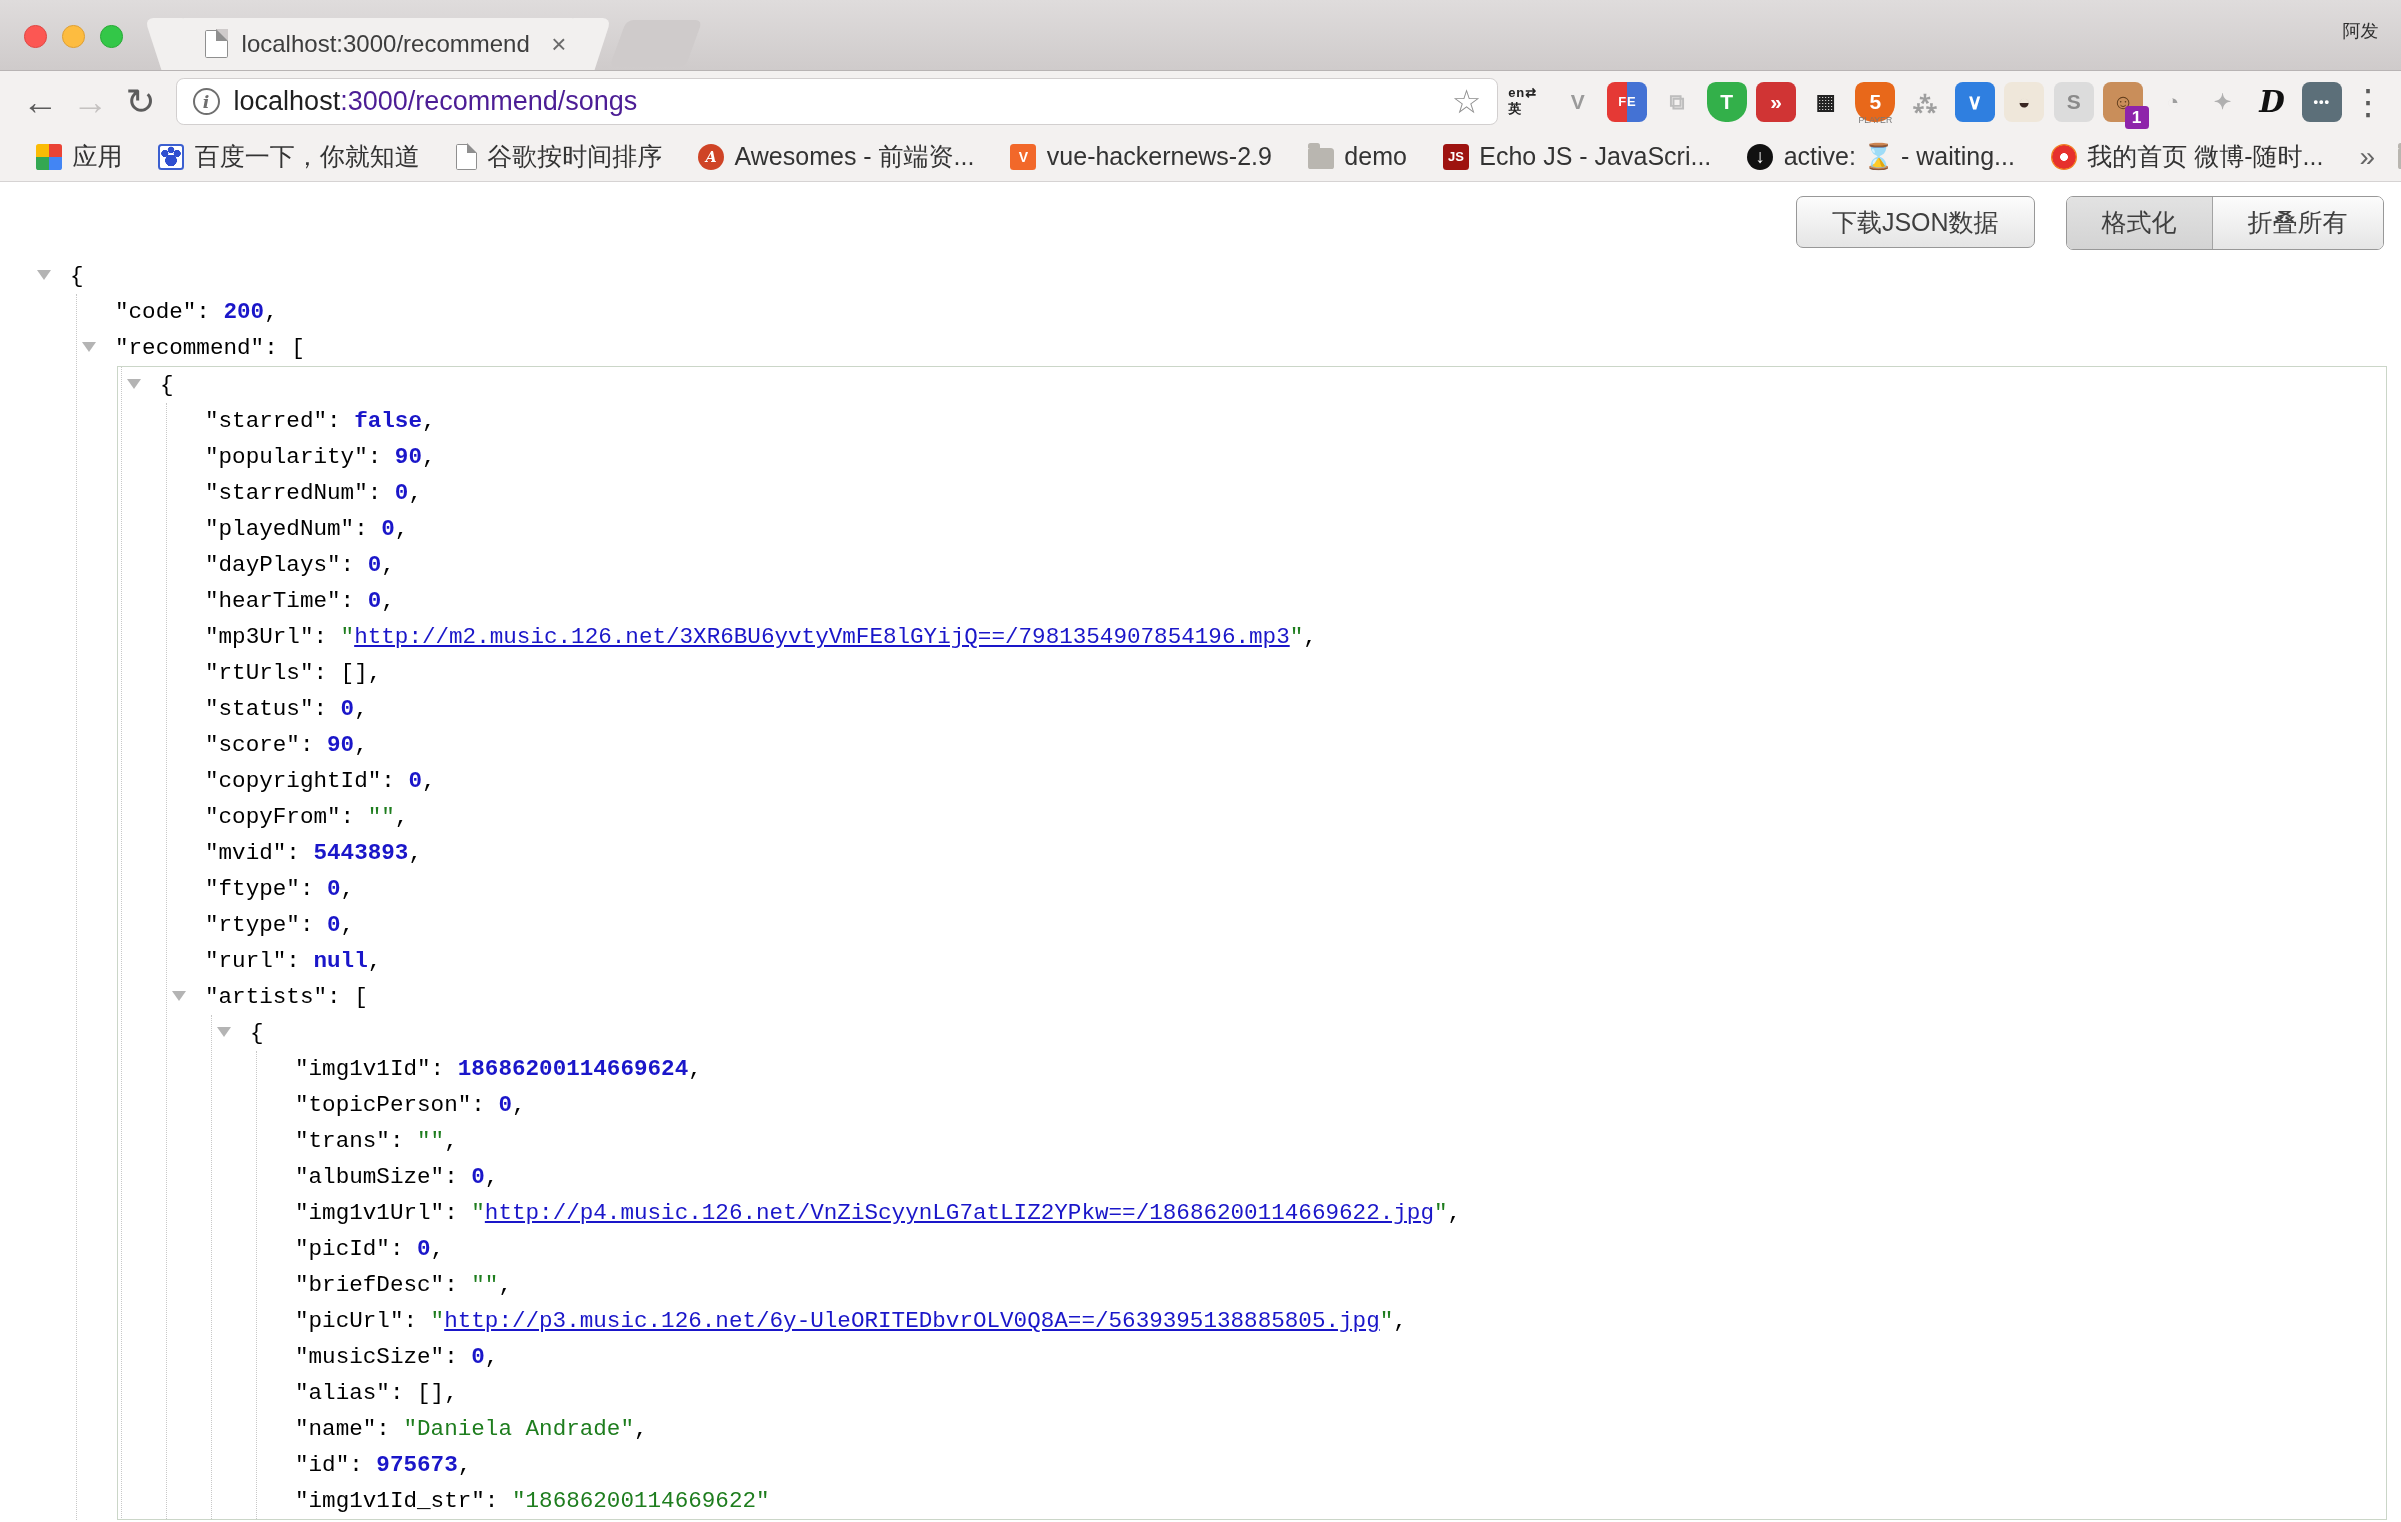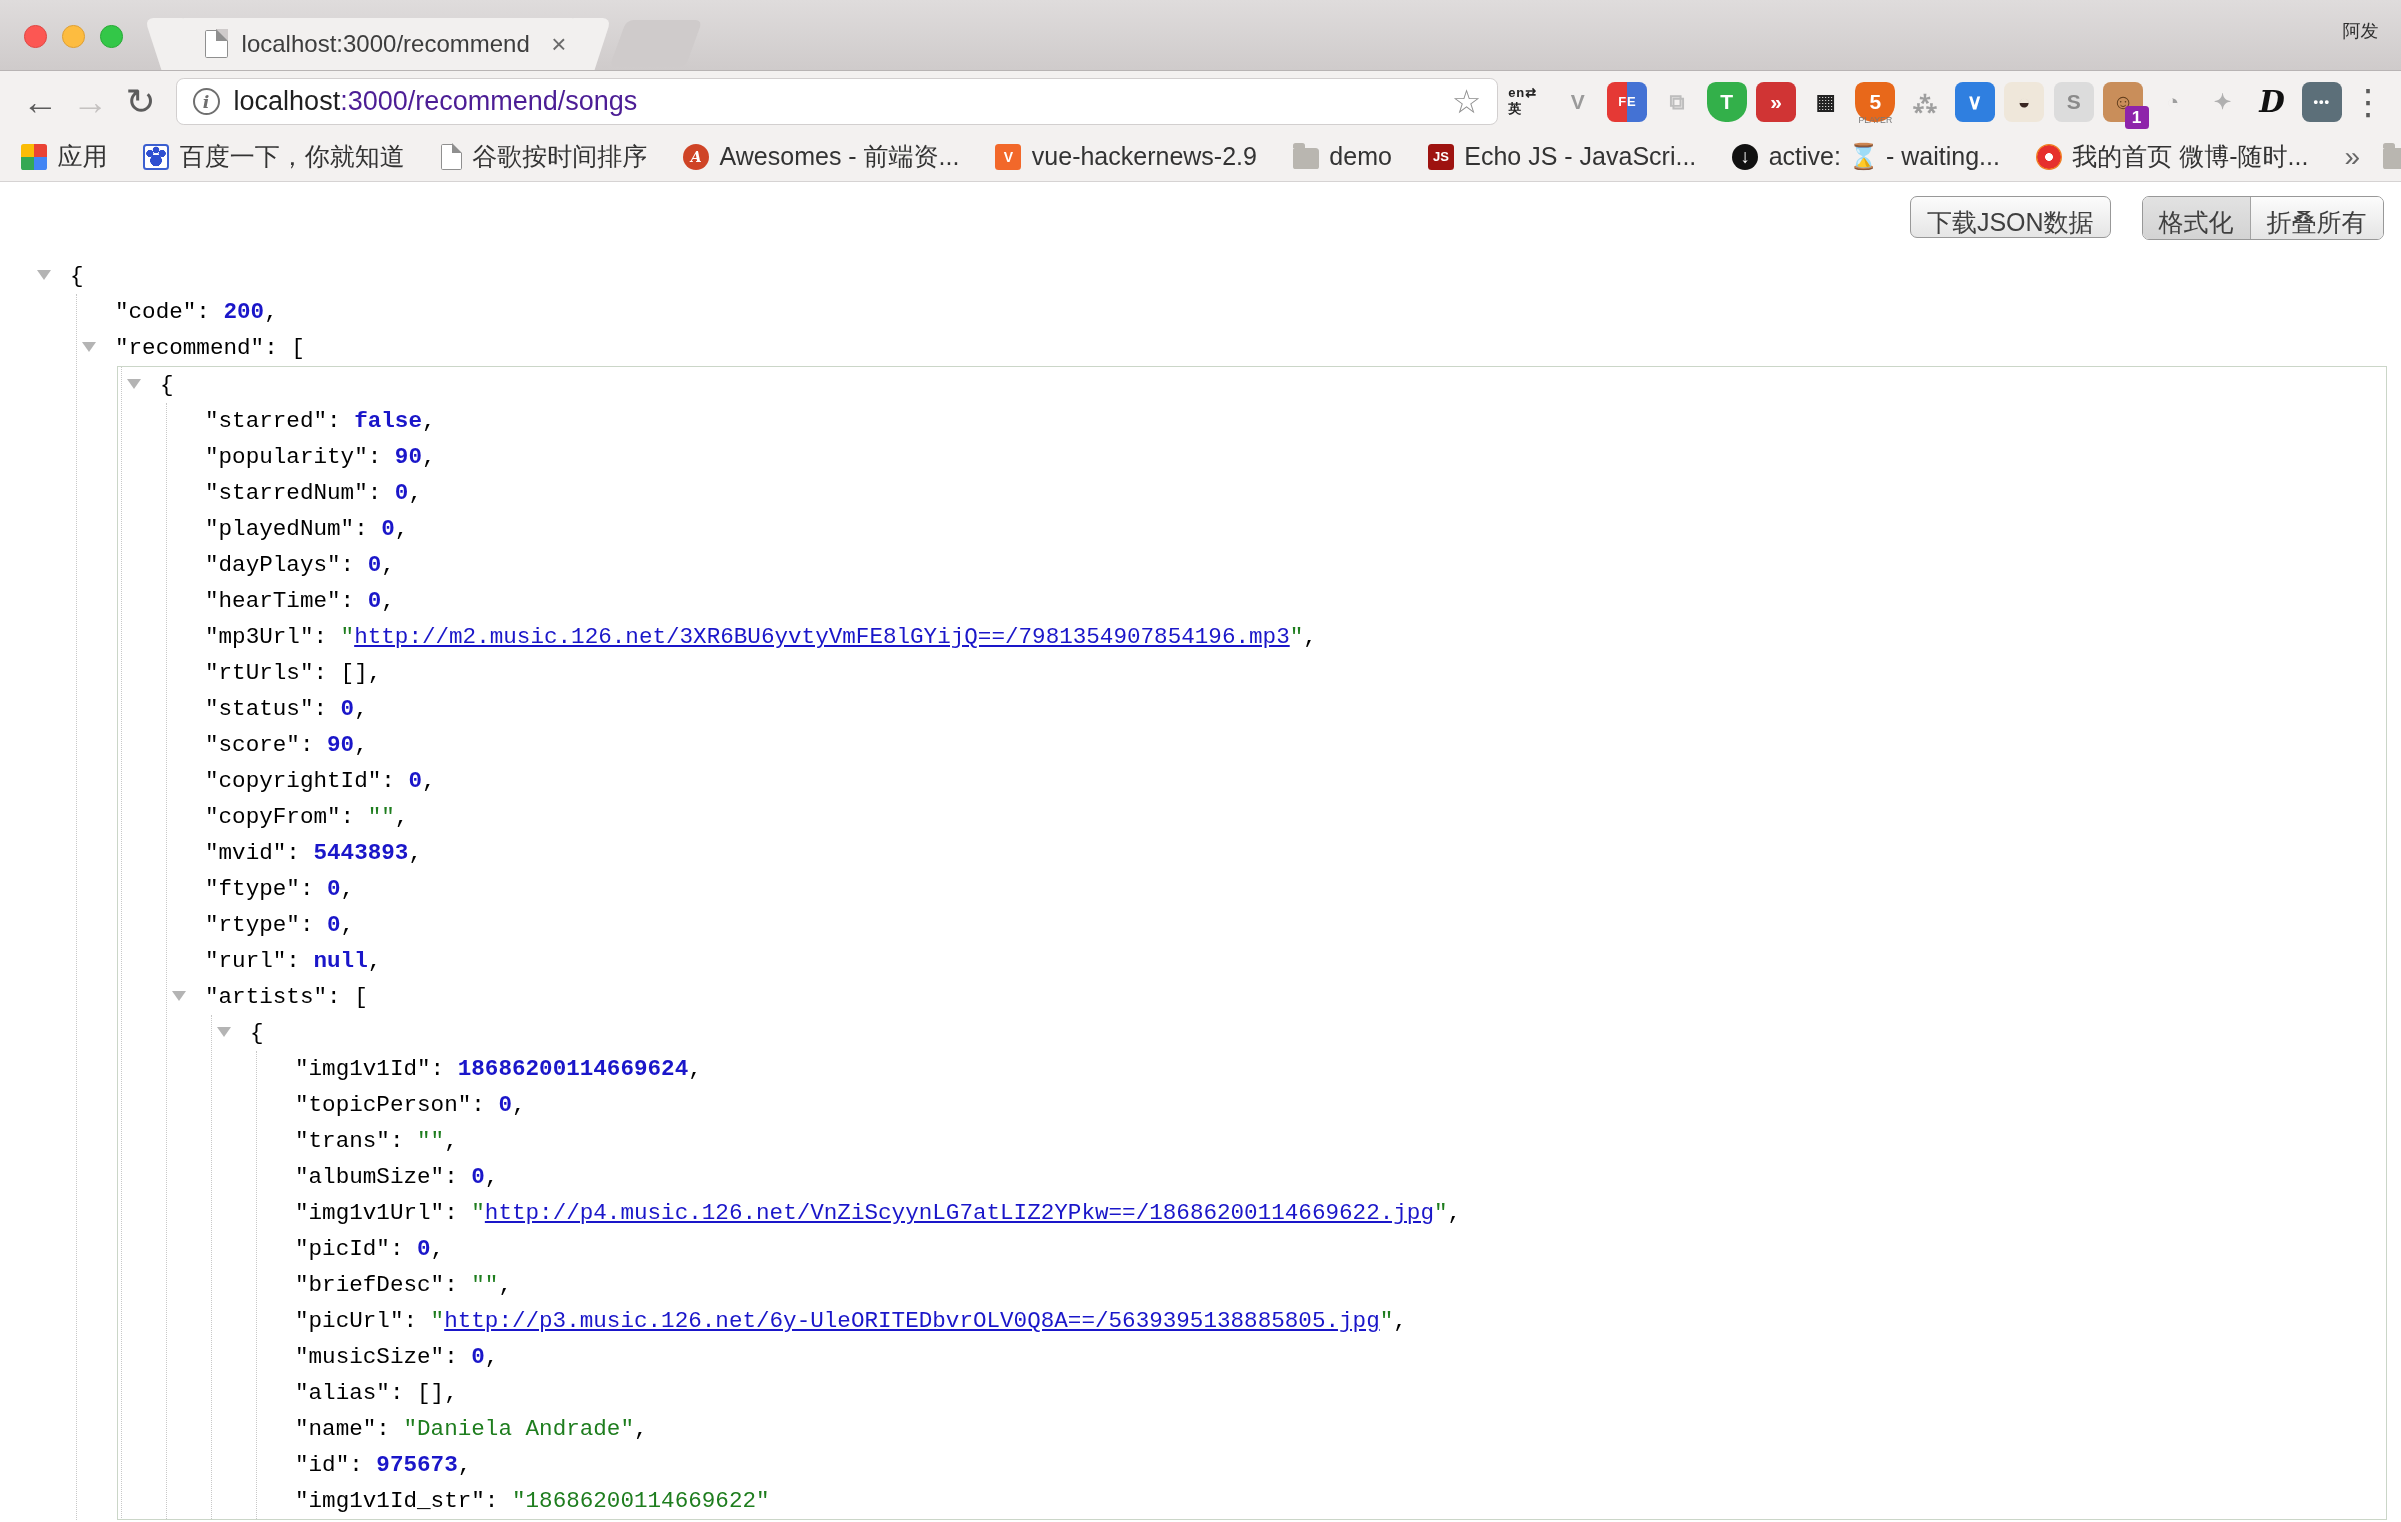--- a/index.html
+++ b/index.html
@@ -53,21 +53,21 @@
   .ext.serif { font-family:"DejaVu Serif", serif; font-size:29.5px; font-style:italic; }
   .ext.tiny { font-size:13px; letter-spacing:0.9px; }
   .ext .badge { position:absolute; right:-5.2px; bottom:-7px; background:#8e24aa; color:#fff;
     font-size:17.4px; line-height:1; padding:2.6px 7px; border-radius:3.5px; font-style:normal; }
   .ext .caption { position:absolute; bottom:-3.5px; left:0; right:0; text-align:center;
     font-size:8.7px; color:#777; font-weight:normal; letter-spacing:0; }
   .kebab { font-size:35px; color:#5a5a5a; margin-left:8.7px; flex:none; }
 
   
   .bookmarks { height:50px; background:#f3f1f0; border-bottom:1.7px solid #d6d3d3;
-    display:flex; align-items:center; padding:0 21px; font-size:25px; color:#333; }
+    display:flex; align-items:center; padding:0 36px; font-size:25px; color:#333; }
   .bm { display:flex; align-items:center; gap:10.4px; margin-right:36px; white-space:nowrap; }
   .bicon { width:26px; height:26px; border-radius:3.5px; display:flex; align-items:center;
     justify-content:center; font-size:14px; font-weight:bold; color:#fff; flex:none; }
   .apps-grid-icon { border-radius:2.6px;
     background:conic-gradient(#ea4335 0 25%, #4285f4 0 50%, #34a853 0 75%, #fbbc05 0); }
   .baidu-paw-icon { background:#fff; border:2.6px solid #3b5fd0; border-radius:3.5px;
     background-image:
       radial-gradient(circle at 50% 66%, #2f4fd0 31%, transparent 33%),
       radial-gradient(circle at 22% 34%, #2f4fd0 15%, transparent 17%),
       radial-gradient(circle at 50% 18%, #2f4fd0 15%, transparent 17%),
@@ -85,21 +85,21 @@
   .echojs-icon { background:#9e1310; font-size:13px; }
   .downloads-icon { background:#111; border-radius:50%; font-size:19px; }
   .weibo-icon { border-radius:50%;
     background:radial-gradient(circle at 50% 50%, #fff 20%, #e6302d 22% 62%, #f07c23 64%); }
   .bm-right { margin-left:auto; display:flex; align-items:center; gap:22.6px; }
   .overflow-chevron { font-size:28px; color:#666; }
 
   
   .content { position:relative; height:1339px; background:#fff; }
   .actions { position:absolute; top:14px; right:17.4px; display:flex; gap:31px; }
-  .btn { height:42px; line-height:50px; padding:0 16px; font-size:25px; color:#3f3f3f;
+  .btn { height:52px; line-height:50px; padding:0 35px; font-size:25px; color:#3f3f3f;
     background:linear-gradient(#fcfcfc,#e5e5e5); border:1.7px solid #989898; border-radius:7px;
     white-space:nowrap; }
   .seg { display:flex; border:1.7px solid #989898; border-radius:7px; overflow:hidden; }
   .seg .btn { border:none; border-radius:0;text-align:center; }
   .seg .btn.active { background:linear-gradient(#e2e2e2,#d3d3d3); }
   .seg .btn + .btn { border-left:1.7px solid #a3a3a3; }
 
   
   .json { font-family:"Liberation Mono","DejaVu Sans Mono",monospace; font-size:22.6px;
     line-height:36px; padding:76px 14px 0 70px; color:#000; }

